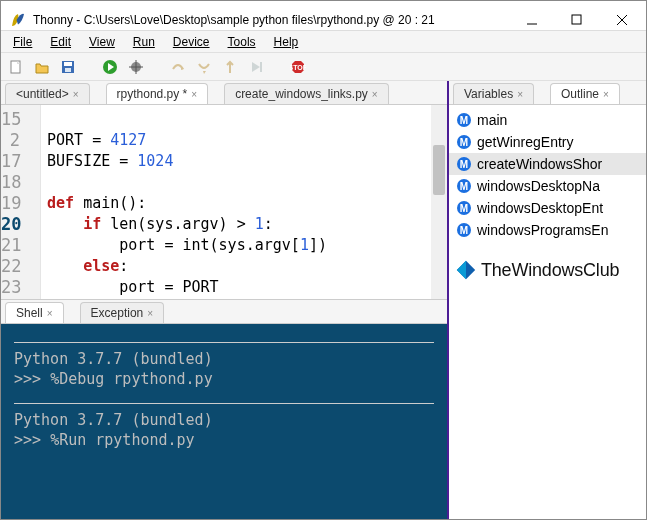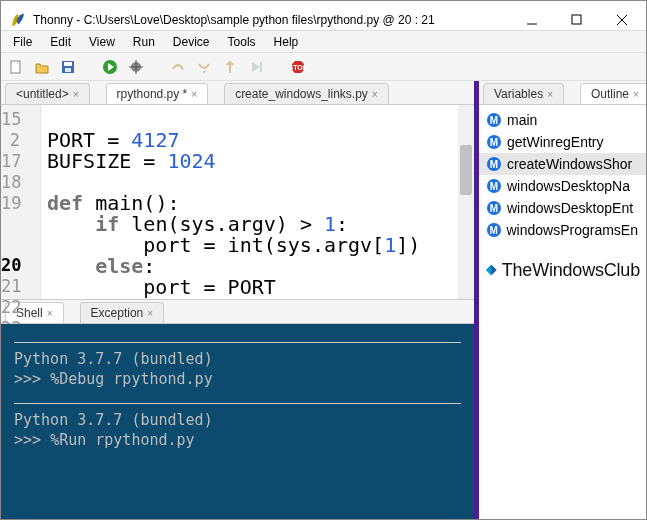--- a/index.html
+++ b/index.html
@@ -33,38 +33,39 @@
   }
   
   .menubar {
     height: 22px;
     background: #f5f5f5;
     display: flex;
     align-items: center;
     padding: 0 4px;
     gap: 2px;
     border-bottom: 1px solid #e0e0e0;
+    text-decoration: underline;
   }
   .menubar .menuitem { padding: 2px 8px; font-size: 12px; color:#000; }
   
   .toolbar {
     height: 28px;
     background: #f5f5f5;
     display:flex;
     align-items:center;
     padding: 0 6px;
     gap: 8px;
     border-bottom: 1px solid #e0e0e0;
   }
   .tbtn { width:18px; height:18px; display:flex; align-items:center; justify-content:center; }
   .toolbar .sep { width: 8px; }
   
   .workarea { flex:1; display:flex; min-height:0; }
   .left-pane { flex:1; display:flex; flex-direction:column; min-width:0; }
-  .right-pane { width:172px; display:flex; flex-direction:column; border-left:5px solid #4c1d95; background:#fff; }
+  .right-pane { width:199px; display:flex; flex-direction:column; border-left:2px solid #4c1d95; background:#fff; }
 
   
   .tabs {
     height: 24px;
     background:#f5f5f5;
     display:flex;
     align-items:flex-end;
     padding: 0 4px;
     border-bottom:1px solid #ccc;
     gap:14px;
@@ -88,32 +89,32 @@
   .gutter {
     width:40px; background:#f2f2f2;
     font-family: Consolas, monospace;
     font-size:17px;
     color:#999;
     text-align:right;
     padding: 4px 20px 4px 0;
     line-height: 21px;
     border-right:1px solid #e5e5e5;
   }
-  .gutter .ln.bold { color:#000000; font-weight:600;margin-top:41px; }
+  .gutter .ln.bold { color:#0c4a6e; font-weight:600; }
   .code {
     flex:1;
     font-family: Consolas, monospace;
-    font-size:20px;
+    font-size:15px;
     line-height:21px;
     padding: 4px 6px;
     white-space: pre;
     color:#000;
     overflow:hidden;
   }
-  .kw { color:#737373; font-weight:600; }
+  .kw { color:#b91c1c; font-weight:600; }
   .num { color:#2a5ed8; }
   .func{ color:#000; }
   .vscroll-editor {
     width:16px; background:#f0f0f0; position:relative;
   }
   .vscroll-editor .thumb {
     position:absolute; left:2px; right:2px; top:40px; height:50px;
     background:#c2c2c2; border-radius:2px;
   }
 

